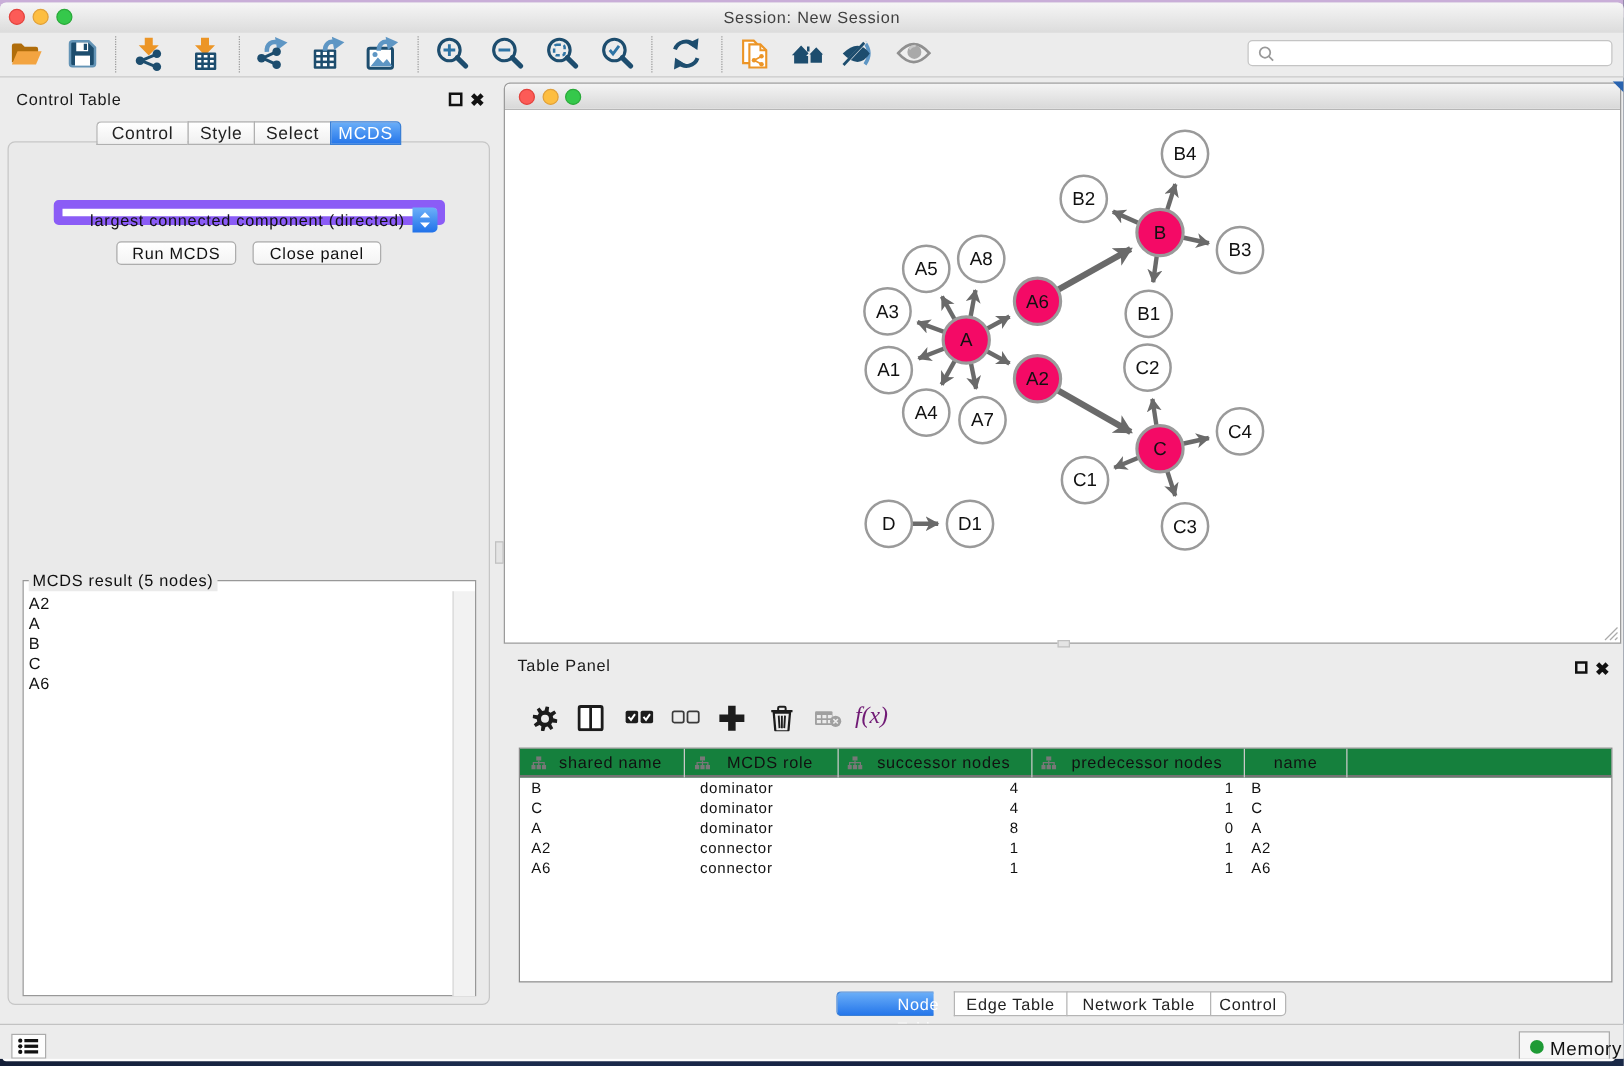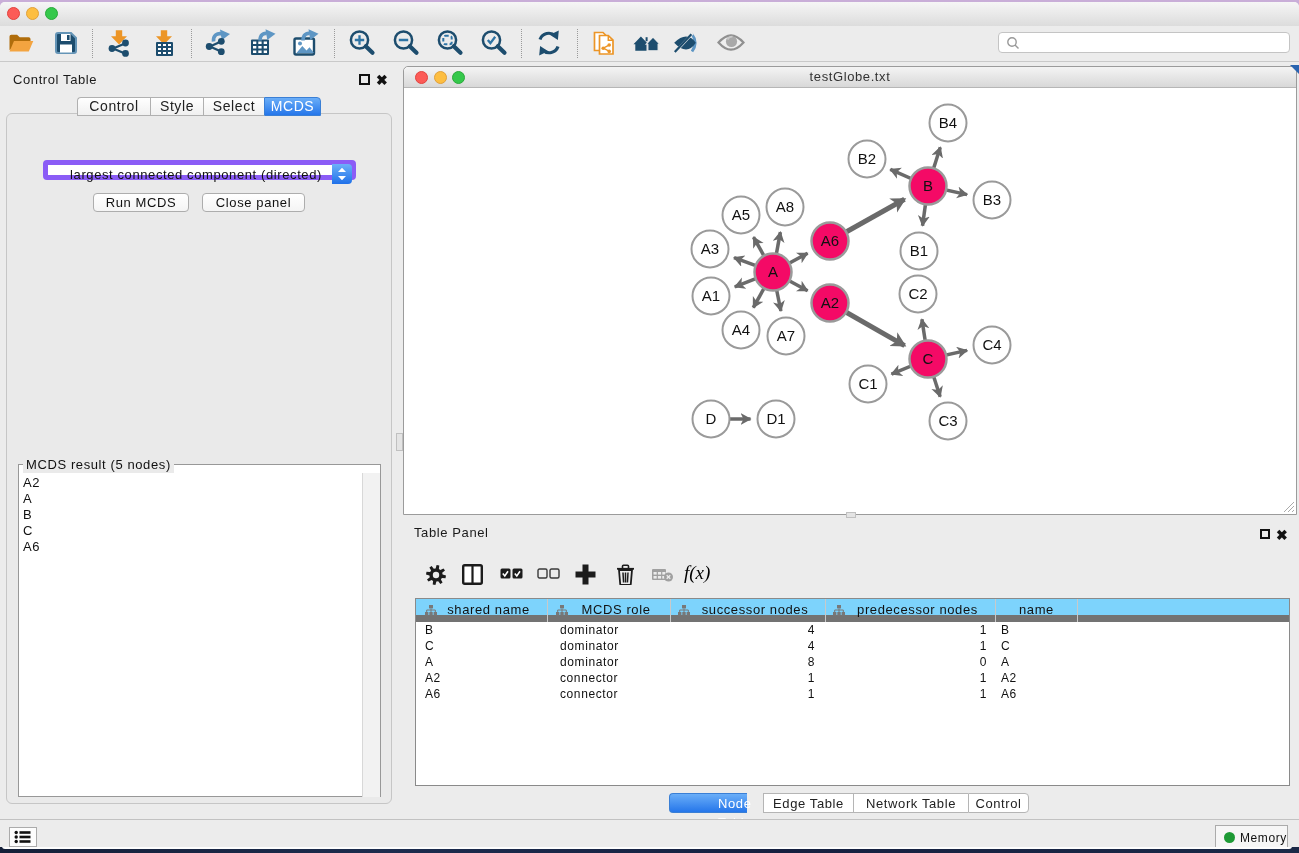--- a/index.html
+++ b/index.html
@@ -20,21 +20,21 @@
 #searchbox { position:absolute; left:998px; top:6px; width:292px; height:21px; background:#fff; border:1px solid #c4c4c4; border-radius:4px; }
 
 #cp-title { position:absolute; left:13px; top:70px; font-size:13px; color:#1a1a1a; }
 #cp-max { position:absolute; left:359px; top:72px; width:11px; height:11px; border:2px solid #111; }
 #cp-close { position:absolute; left:376px; top:70px; font-size:14px; font-weight:bold; color:#111; }
 #cp-body { position:absolute; left:6px; top:111px; width:386px; height:691px; background:#eaeaea; border:1px solid #c6c6c6; border-radius:6px; }
 .tab { position:absolute; top:95px; height:19px; background:linear-gradient(#ffffff,#f0f0f0); border:1px solid #b0b0b0; border-right:none; font-size:14px; color:#222; text-align:center; line-height:17px; }
 .tabsel { background:linear-gradient(#6aaef8,#2576ea); color:#fff; border-color:#3a7fd5; }
 
 #opt-label { position:absolute; left:0px; top:134px; width:398px; text-align:center; font-size:13px; color:#111; }
-#dropdown { position:absolute; left:43px; top:158px; width:313px; height:20px; background:#fff; border:5px solid #8b5cf6; border-radius:4px; }
+#dropdown { position:absolute; left:43px; top:158px; width:313px; height:20px; background:#fff; border:7px solid #8b5cf6; border-radius:4px; }
 #dropdown .txt { position:absolute; left:0; top:2px; width:296px; text-align:center; font-size:13px; color:#111; }
 #dropdown .step { position:absolute; right:-1px; top:-1px; width:20px; height:20px; border-radius:0 4px 4px 0; background:linear-gradient(#6cb0f9,#2071e9); }
 .btn { position:absolute; top:191px; height:19px; background:linear-gradient(#ffffff,#f4f4f4); border:1px solid #adadad; border-radius:4px; font-size:13px; color:#111; text-align:center; line-height:18px; }
 
 #grp { position:absolute; left:18px; top:462px; width:363px; height:333px; background:#fff; border:1px solid #989898; }
 #grp-label { position:absolute; left:23px; top:455px; height:16px; background:#eaeaea; padding:0 3px; font-size:13px; color:#111; line-height:16px; }
 #grp-list { position:absolute; left:23px; top:473px; font-size:13px; color:#111; line-height:16px; }
 #grp-sb { position:absolute; right:0px; top:8px; width:18px; height:324px; background:#f2f2f2; border-left:1px solid #d8d8d8; }
 
 #netwin { position:absolute; left:403px; top:64px; width:894px; height:449px; background:#fff; border:1px solid #9b9b9b; border-radius:5px 5px 0 0; }
@@ -42,47 +42,48 @@
 #net-tb .t-red { left:11px; top:4px; background:#fc5b57; border:1px solid #e2433e; }
 #net-tb .t-yel { left:30px; top:4px; background:#fdbe41; border:1px solid #e0a03a; }
 #net-tb .t-grn { left:48px; top:4px; background:#35c84b; border:1px solid #2aa93a; }
 #net-title { position:absolute; top:2px; width:100%; text-align:center; font-size:13px; color:#333; }
 #graph { position:absolute; left:0; top:22px; }
 
 #tp-title { position:absolute; left:414px; top:523px; font-size:13px; color:#1a1a1a; }
 #tp-max { position:absolute; left:1260px; top:527px; width:10px; height:10px; border:2px solid #111; }
 #tp-close { position:absolute; left:1276px; top:525px; font-size:14px; font-weight:bold; color:#111; }
 #tbl { position:absolute; left:415px; top:596px; width:875px; height:188px; background:#fff; border:1px solid #8a8a8a; }
-#tbl-head { position:absolute; left:0; top:0; width:100%; height:23px; background:#7dd3fc; border-bottom:7px solid #737373; }
+#tbl-head { position:absolute; left:0; top:0; width:100%; height:23px; background:#15803d; border-bottom:2px solid #737373; }
 .th { position:absolute; top:0; height:23px; border-right:1px solid #c9c9c9; font-size:13px; color:#111; }
 .th span { display:block; text-align:center; margin-top:3px; }
 .hicon { position:absolute; top:6px; }
 .tpi { position:absolute; }
 .cell { position:absolute; font-size:12px; color:#111; }
 
 .btab { position:absolute; top:791px; height:20px; background:#fff; border:1px solid #b5b5b5; border-right:none; font-size:13px; color:#222; text-align:center; line-height:19px; }
 .btabsel { background:linear-gradient(#6aaef8,#2576ea); color:#fff; border-color:#3a7fd5; }
 
 #statusbar { position:absolute; left:0; top:817px; width:1299px; height:28px; background:#ececec; border-top:1px solid #c2c2c2; }
 #sb-btn { position:absolute; left:9px; top:7px; width:28px; height:20px; background:#fdfdfd; border:1px solid #ababab; }
-#mem-btn { position:absolute; left:1215px; top:5px; width:73px; height:23px; background:#f6f6f6; border:1px solid #ababab; font-size:12px; color:#111; }
+#mem-btn { position:absolute; left:1215px; top:5px; width:73px; height:23px; background:#f6f6f6; border:1px solid #ababab; font-size:15px; color:#111; }
 #mem-btn .dot { position:absolute; left:8px; top:6px; width:11px; height:11px; border-radius:50%; background:#1e9a35; }
 #mem-btn .txt { position:absolute; left:24px; top:5px; }
 
 #titletext,#cp-title,#net-title,#tp-title,.tab,#opt-label,#dropdown .txt,.btn,#grp-label,#grp-list,.th,.cell,.btab,#mem-btn { letter-spacing:0.6px; }
 </style>
 </head>
 <body>
 <div id="desktop-top"></div>
 <div id="winshadow"></div>
 <div id="appwin">
   <div id="titlebar">
     <div class="tl t-red"></div>
       <div class="tl t-yel"></div>
       <div class="tl t-grn"></div>
+    <div id="titletext">Session: New Session</div>
   </div>
   <div id="toolbar">
     <div class="sep" style="left:92px;"></div>
     <div class="sep" style="left:191px;"></div>
     <div class="sep" style="left:334px;"></div>
     <div class="sep" style="left:521px;"></div>
     <div class="sep" style="left:577px;"></div>
     <svg class="tbi" style="left:7px;top:3px;" width="28" height="28" viewBox="0 0 28 28" xmlns="http://www.w3.org/2000/svg">
         <path d="M2.5,21 V7.5 q0,-1.8 1.8,-1.8 h5.8 l2.6,2.6 h9 q1.8,0 1.8,1.8 v2.4" fill="#b06d0b"></path>
         <path d="M2.5,22.5 L7,12 h19.3 l-4.5,10.5 z" fill="#f3a440"></path>
@@ -231,21 +232,20 @@
   <div id="grp">
     <div id="grp-sb"></div>
   </div>
   <div id="grp-label">MCDS result (5 nodes)</div>
   <div id="grp-list">A2<br>A<br>B<br>C<br>A6</div>
   <div id="netwin">
     <div id="net-tb">
       <div class="tl t-red"></div>
         <div class="tl t-yel"></div>
         <div class="tl t-grn"></div>
-      <div id="net-title">testGlobe.txt</div>
     </div>
     <svg id="graph" width="892" height="426" viewBox="0 0 892 426" xmlns="http://www.w3.org/2000/svg">
 <defs>
 <marker id="ar" markerUnits="userSpaceOnUse" markerWidth="13" markerHeight="13" refX="10" refY="6" orient="auto">
             <path d="M0,0 L11,6 L0,12 L3,6 z" fill="#6a6a6a"></path>
           </marker>
 <marker id="art" markerUnits="userSpaceOnUse" markerWidth="17" markerHeight="17" refX="13" refY="8" orient="auto">
             <path d="M0,0 L15,8 L0,16 L4,8 z" fill="#6a6a6a"></path>
           </marker>
 </defs>
@@ -376,21 +376,21 @@
         <rect x="1.5" y="4" width="3.2" height="2.6"></rect>
         <rect x="5.9" y="4" width="3.2" height="2.6"></rect>
         <rect x="10.3" y="4" width="3.2" height="2.6"></rect>
         <rect x="1.5" y="8" width="3.2" height="2.6"></rect>
         <rect x="5.9" y="8" width="3.2" height="2.6"></rect>
         <rect x="10.3" y="8" width="3.2" height="2.6"></rect>
       </g>
       <circle cx="16.5" cy="9" r="4.5" fill="#a0a0a0"></circle>
       <path d="M14.7,7.2 l3.6,3.6 M18.3,7.2 l-3.6,3.6" stroke="#ececec" stroke-width="1.3"></path>
     </svg>
-    <div class="tpi" style="left:684px;top:560px;font-family:'Liberation Serif',serif;font-style:italic;font-size:19px;color:#000000;">f(x)</div>
+    <div class="tpi" style="left:684px;top:560px;font-family:'Liberation Serif',serif;font-style:italic;font-size:19px;color:#701a75;">f(x)</div>
   <div id="tbl">
 <div id="tbl-head">
 <div class="th" style="left:0;width:132px;">
           <span style="margin-left:14px;">shared name</span>
         </div>
 <div class="th" style="left:132px;width:123px;">
           <span style="margin-left:14px;">MCDS role</span>
         </div>
 <div class="th" style="left:255px;width:155px;">
           <span style="margin-left:14px;">successor nodes</span>

